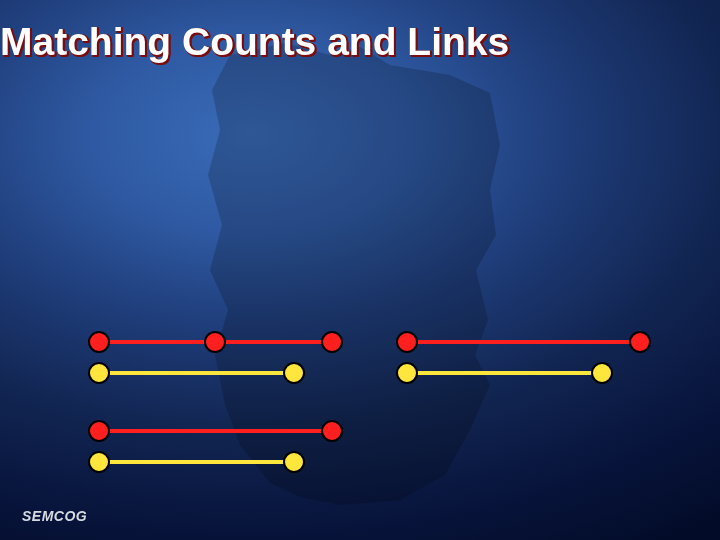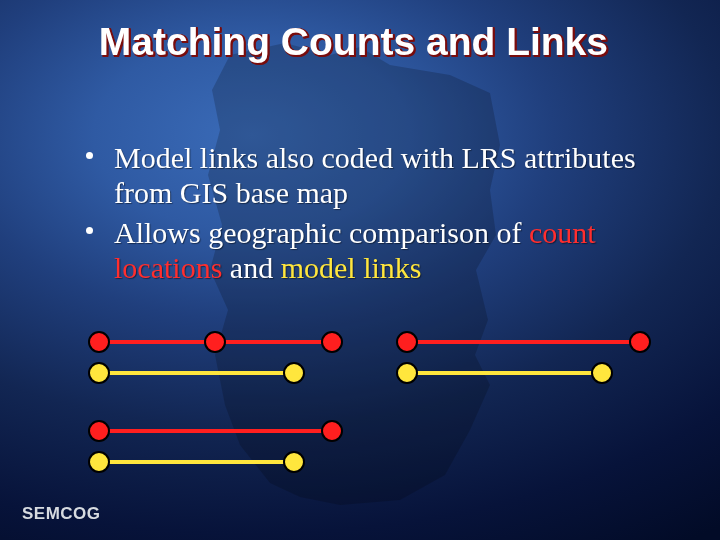--- a/index.html
+++ b/index.html
@@ -34,21 +34,21 @@
     opacity: 0.18;
     pointer-events: none;
   }
   .state-shape svg path { fill: #000; }
 
   .title {
     position: absolute;
     top: 20px;
     left: 0;
     width: 608px;
-    text-align: right;
+    text-align: left;
     font-weight: bold;
     font-family: Arial, "Helvetica Neue", Helvetica, sans-serif;
     font-size: 39px;
     line-height: 1.12;
     color: #ffffff;
     text-shadow:
       1px 0 0 #7a0d0d,
       2px 0 0 #7a0d0d,
       2px 1px 0 #7a0d0d,
       1px 2px 0 #7a0d0d,
@@ -112,22 +112,23 @@
     box-sizing: border-box;
   }
   .node.red { background: #ff1f1f; }
   .node.yel { background: #ffe63d; }
 
   .logo {
     position: absolute;
     left: 22px;
     bottom: 16px;
     font-family: Arial, Helvetica, sans-serif;
-    font-size: 17px;
+    font-size: 14px;
     font-weight: 900;
+    font-style: italic;
     letter-spacing: 0.5px;
     color: #d7dbe0;
   }
 </style>
 </head>
 <body>
 
 <div class="slide">
 
   <div class="state-shape">
@@ -138,30 +139,20 @@
                L 255 440 L 210 465 L 150 470 L 110 462 L 80 448
                L 50 410 L 35 370 L 25 320 L 38 275 L 20 235
                L 32 190 L 18 140 L 30 95 L 22 55 Z"></path>
     </svg>
   </div>
 
   <div class="title">
     <span>Matching Counts and Links</span><br>
   </div>
 
-  <div class="body">
-    <div class="bullet">
-      <span class="dot"></span>
-      <span>Model links also coded with LRS attributes from GIS base map</span>
-    </div>
-    <div class="bullet">
-      <span class="dot"></span>
-      <span>Allows geographic comparison of </span><span class="hl-red">count locations</span><span> and </span><span class="hl-yel">model links</span>
-    </div>
-  </div>
 
   <div class="diagram">
 
     <div class="seg" style="left:99px; top:339px; width:233px;">
       <div class="bar red"></div>
       <div class="node red" style="left:-11px;"></div>
       <div class="node red" style="left:105px;"></div>
       <div class="node red" style="left:222px;"></div>
     </div>
     <div class="seg" style="left:99px; top:370px; width:195px;">

